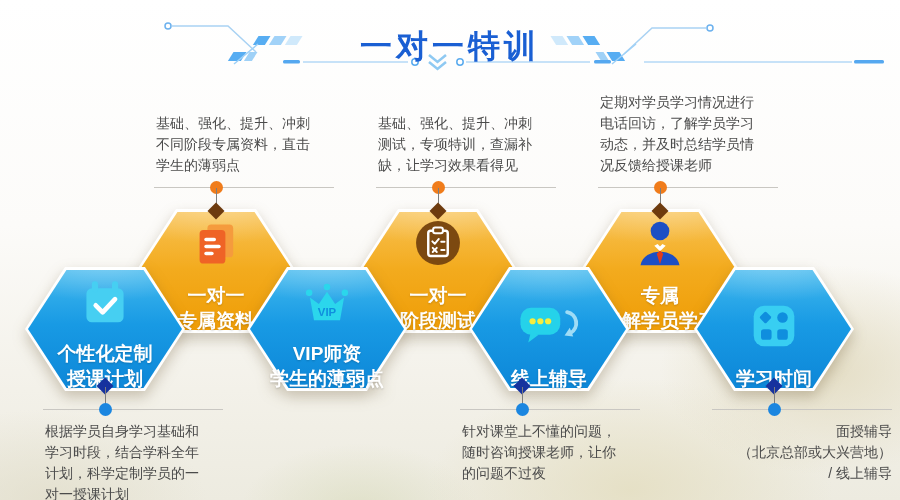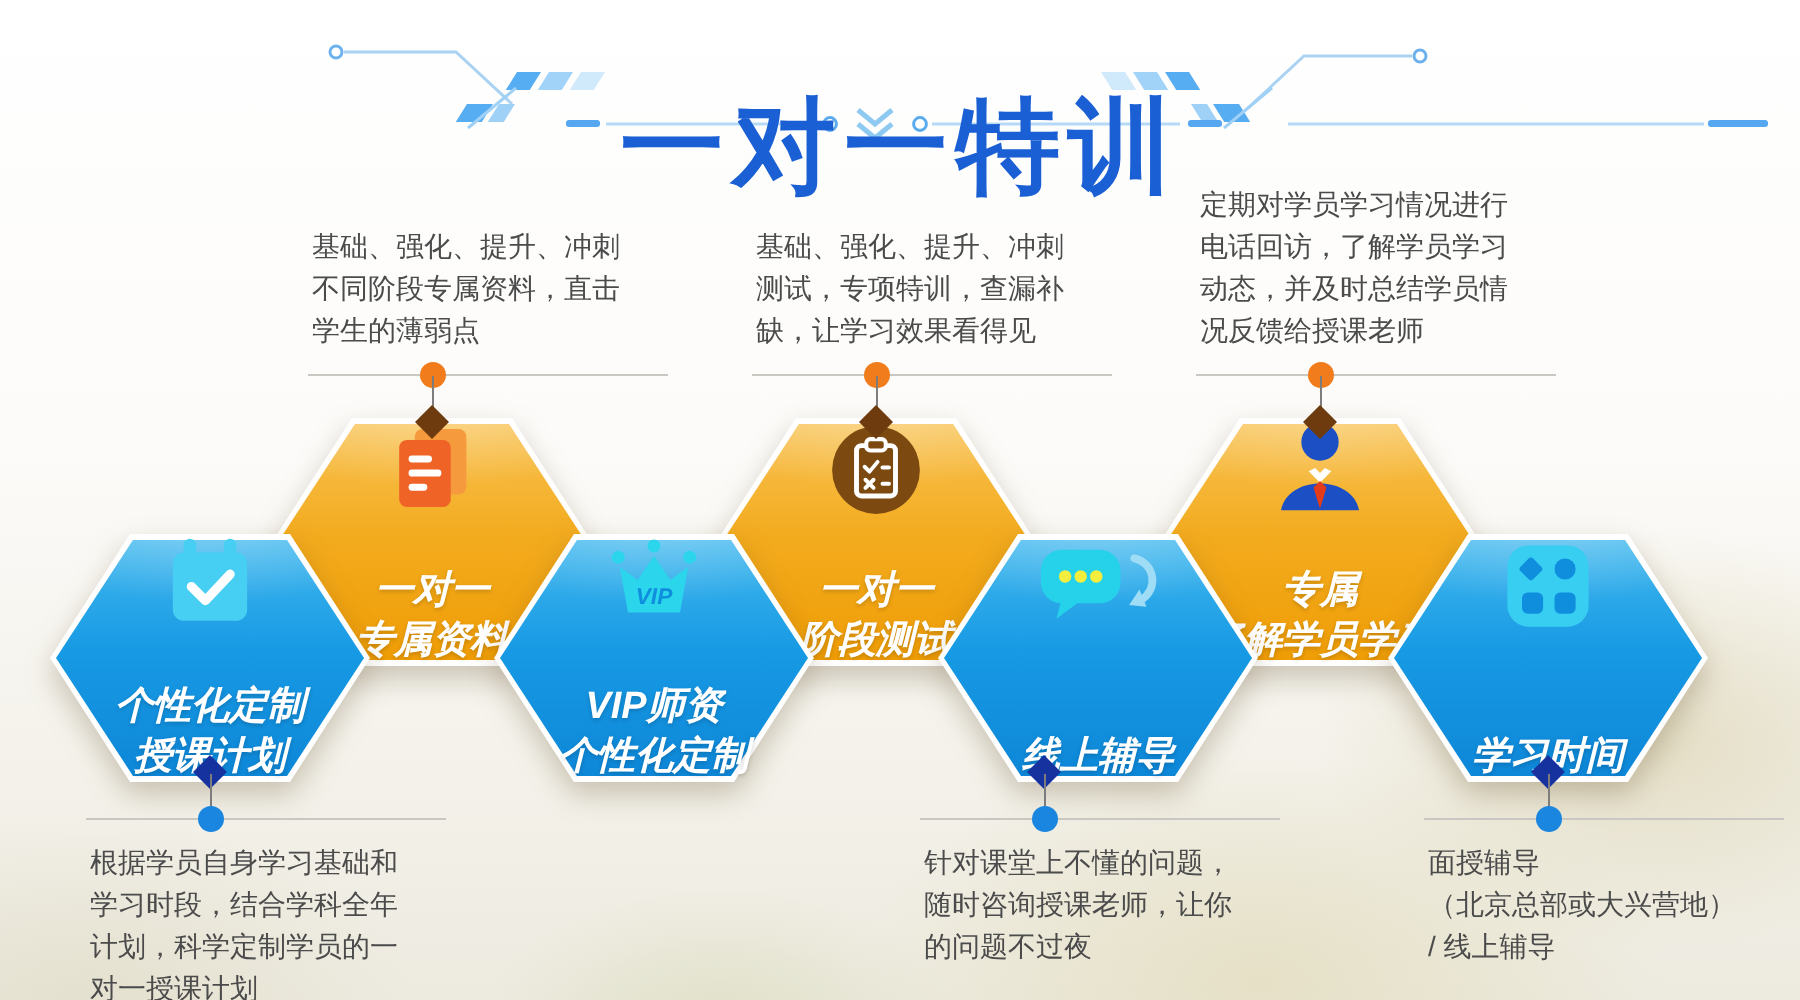--- a/index.html
+++ b/index.html
@@ -8,44 +8,44 @@
     position:relative;width:900px;height:500px;overflow:hidden;
     background:
       radial-gradient(ellipse 240px 150px at 92% 74%, rgba(223,215,185,0.75), rgba(223,215,185,0) 70%),
       radial-gradient(ellipse 290px 160px at 70% 98%, rgba(228,222,193,0.85), rgba(228,222,193,0) 70%),
       radial-gradient(ellipse 230px 130px at 5% 100%, rgba(224,220,200,0.7), rgba(224,220,200,0) 70%),
       radial-gradient(ellipse 170px 95px at 40% 102%, rgba(213,216,182,0.55), rgba(213,216,182,0) 70%),
       linear-gradient(180deg,#ffffff 0%,#fcfbf9 45%,#f3f1e9 78%,#edebe0 100%);
   }
   .title{
     position:absolute;left:0;top:4px;width:900px;text-align:center;
-    font-size:52px;font-weight:800;letter-spacing:4px;color:#1a5fd3;
+    font-size:32px;font-weight:800;letter-spacing:4px;color:#1a5fd3;
   }
   .deco{position:absolute;left:0;top:0;}
   
   .hexo{position:absolute;width:160px;height:124px;filter:drop-shadow(0 6px 7px rgba(90,70,30,0.28));}
   .hexo.blue{z-index:3;}
   .hexo.orange{z-index:2;}
   .hex-bg,.hex-fill,.hex-content{position:absolute;}
   .hex-bg{inset:0;background:#ffffff;
     clip-path:polygon(25% 0,75% 0,100% 50%,75% 100%,25% 100%,0 50%);}
   .hex-fill{inset:3px;clip-path:polygon(25% 0,75% 0,100% 50%,75% 100%,25% 100%,0 50%);}
   .blue .hex-fill{background:
       radial-gradient(130% 62% at 50% -12%, rgba(255,255,255,0.38), rgba(255,255,255,0) 62%),
       linear-gradient(180deg,#41b8ee 0%,#189ae4 46%,#0d87d8 100%);}
   .orange .hex-fill{background:
       radial-gradient(130% 62% at 50% -12%, rgba(255,255,255,0.4), rgba(255,255,255,0) 62%),
       linear-gradient(180deg,#f8c253 0%,#f3ab1e 48%,#ef9d06 100%);}
-  .hex-content{inset:0;display:flex;flex-direction:column;align-items:center;justify-content:space-between;gap:3px;font-style:italic;}
+  .hex-content{inset:0;display:flex;flex-direction:column;align-items:center;justify-content:flex-end;gap:14px;}
   .hex-title{font-size:19px;font-weight:700;line-height:25px;color:#fff;text-align:center;
     white-space:pre-line;text-shadow:0 1px 2px rgba(0,0,0,0.18);}
   
   .desc{position:absolute;width:180px;z-index:4;}
   .desc .text{font-size:14px;line-height:21px;color:#4b4b4b;white-space:pre-line;}
-  .desc.center .text{text-align:left;}
+  .desc.center .text{text-align:right;}
   .rule{position:absolute;left:0;right:0;height:1px;background:#c9c7c2;}
   .dot{position:absolute;width:13px;height:13px;border-radius:50%;}
   .dot.o{background:#f07c1b;}
   .dot.b{background:#1b86e0;}
   .vline{position:absolute;width:1px;background:#7d7d7d;}
   .dia{position:absolute;width:12px;height:12px;transform:rotate(45deg);}
   .dia.navy{background:#16329e;}
   .dia.brown{background:#6d3b0e;}
   .desc.top{top:0;height:188px;}
   .desc.top .text{position:absolute;bottom:12px;left:2px;}
@@ -160,21 +160,21 @@
     <div class="hex-fill"></div>
     <div class="hex-content">
       <svg width="52" height="46" viewBox="0 0 64 56">
         <circle cx="10" cy="14" r="4" fill="#2bd6ec"></circle>
         <circle cx="32" cy="7" r="4" fill="#2bd6ec"></circle>
         <circle cx="54" cy="14" r="4" fill="#2bd6ec"></circle>
         <path d="M11 20 L22 28 L32 13 L42 28 L53 20 L48 48 L16 48 Z" fill="#2bd6ec"></path>
         <text x="32" y="43" font-size="14" font-weight="bold" text-anchor="middle" font-family="Liberation Sans, sans-serif" fill="#0f8ede">VIP</text>
       </svg>
       <div class="hex-title">VIP师资
-个性化定制</div>
+学生的薄弱点</div>
     </div>
   </div>
 
   <div class="hexo orange" style="left:358px;top:209px">
     <div class="hex-bg"></div>
     <div class="hex-fill"></div>
     <div class="hex-content">
       <svg width="52" height="52" viewBox="0 0 64 64">
         <circle cx="32" cy="32" r="27" fill="#7c4910"></circle>
         <rect x="20" y="17" width="24" height="31" rx="3" fill="none" stroke="#fff" stroke-width="3"></rect>

